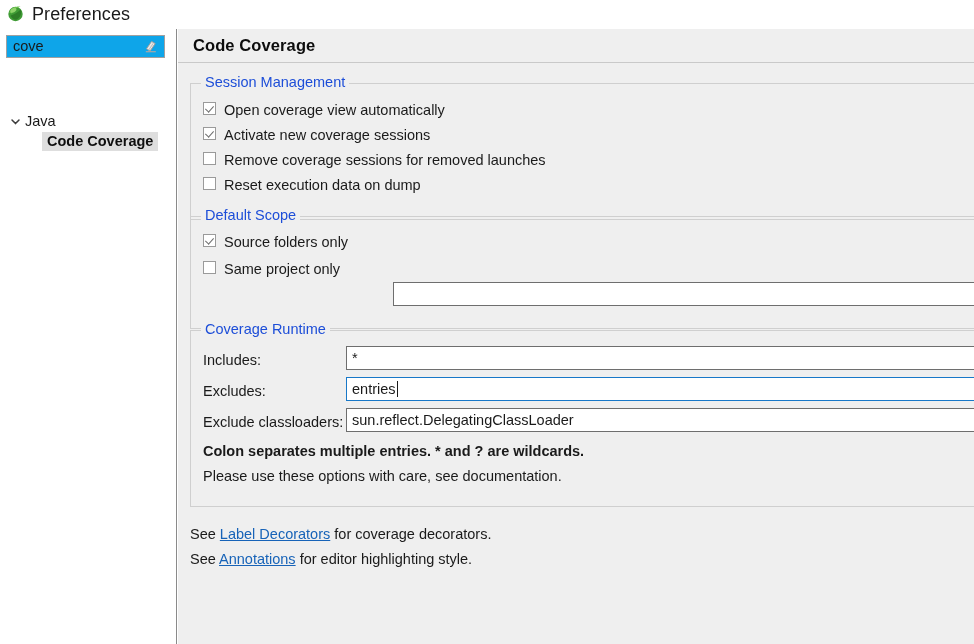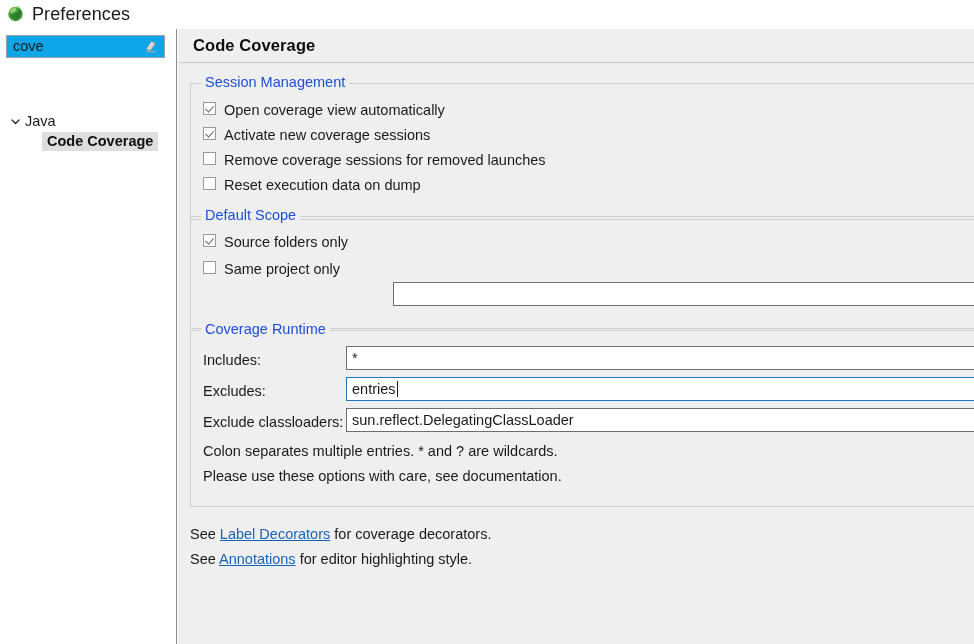--- a/index.html
+++ b/index.html
@@ -362,21 +362,21 @@
     <div class="text-field focused" style="left:155px; top:46px; width:650px;">
       <span>entries</span>
         <span class="caret"></span>
     </div>
 
     <span class="field-label" style="left:12px; top:83px;">Exclude classloaders:</span>
     <div class="text-field" style="left:155px; top:77px; width:650px;">
       <span>sun.reflect.DelegatingClassLoader</span>
     </div>
 
-    <span class="hint" style="left:12px; top:112px;">Colon separates multiple entries. * and ? are wildcards.</span>
+    <span class="hint" style="left:12px; top:112px;font-weight:bold;">Colon separates multiple entries. * and ? are wildcards.</span>
     <span class="hint" style="left:12px; top:137px;">Please use these options with care, see documentation.</span>
   </div>
 
   <div class="link-line" style="left:12px; top:497px;">
     <span>See </span><span class="link">Label Decorators</span><span> for coverage decorators.</span>
   </div>
 
   <div class="link-line" style="left:12px; top:522px;">
     <span>See </span><span class="link">Annotations</span><span> for editor highlighting style.</span>
   </div>

